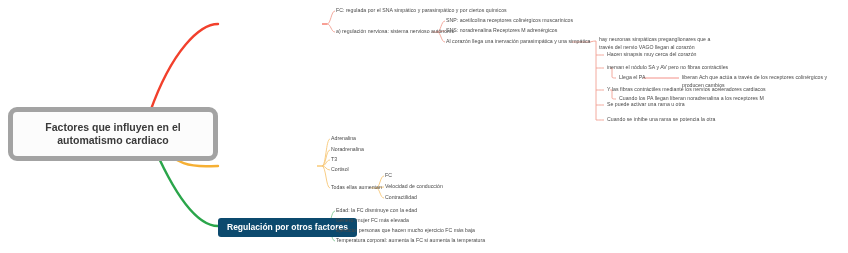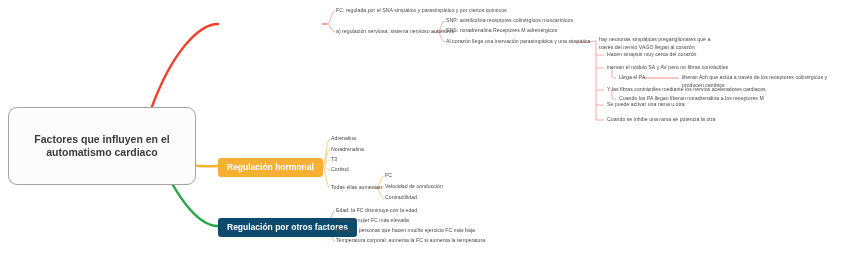--- a/index.html
+++ b/index.html
@@ -32,24 +32,24 @@
   }
   .node {
     position: absolute;
     box-sizing: border-box;
     white-space: nowrap;
   }
   
   .root {
     left: 8px;
     top: 107px;
-    width: 188px;
-    padding: 25px 10px;
+    width: 210px;
+    padding: 9px 10px;
     background: #fcfcfc;
-    border: 1px solid #a3a3a3;
+    border: 5px solid #a3a3a3;
     border-radius: 9px;
     text-align: center;
     font-size: 10.5px;
     line-height: 13px;
     font-weight: bold;
     color: #3a3a3a;
     white-space: normal;
   }
   
   .branch {
@@ -151,21 +151,20 @@
   <div class="node leaf" style="left:682px; top:74px;">liberan Ach que actúa a través de los receptores colinérgicos y producen cambios</div>
 
   <div class="node leaf" style="left:607px; top:86px;">Y las fibras contráctiles mediante los nervios aceleradores cardiacos</div>
 
   <div class="node leaf" style="left:619px; top:95px;">Cuando los PA llegan liberan noradrenalina a los receptores M</div>
 
   <div class="node leaf" style="left:607px; top:101px;">Se puede activar una rama u otra</div>
 
   <div class="node leaf" style="left:607px; top:116px;">Cuando se inhibe una rama se potencia la otra</div>
 
-  <div class="node branch amber" style="left:218px; top:158px;">Regulación hormonal</div>
 
   <div class="node leaf" style="left:331px; top:135px;">Adrenalina</div>
 
   <div class="node leaf" style="left:331px; top:146px;">Noradrenalina</div>
 
   <div class="node leaf" style="left:331px; top:156px;">T3</div>
 
   <div class="node leaf" style="left:331px; top:166px;">Cortisol</div>
 
   <div class="node leaf" style="left:331px; top:184px;">Todas ellas aumentan</div>

